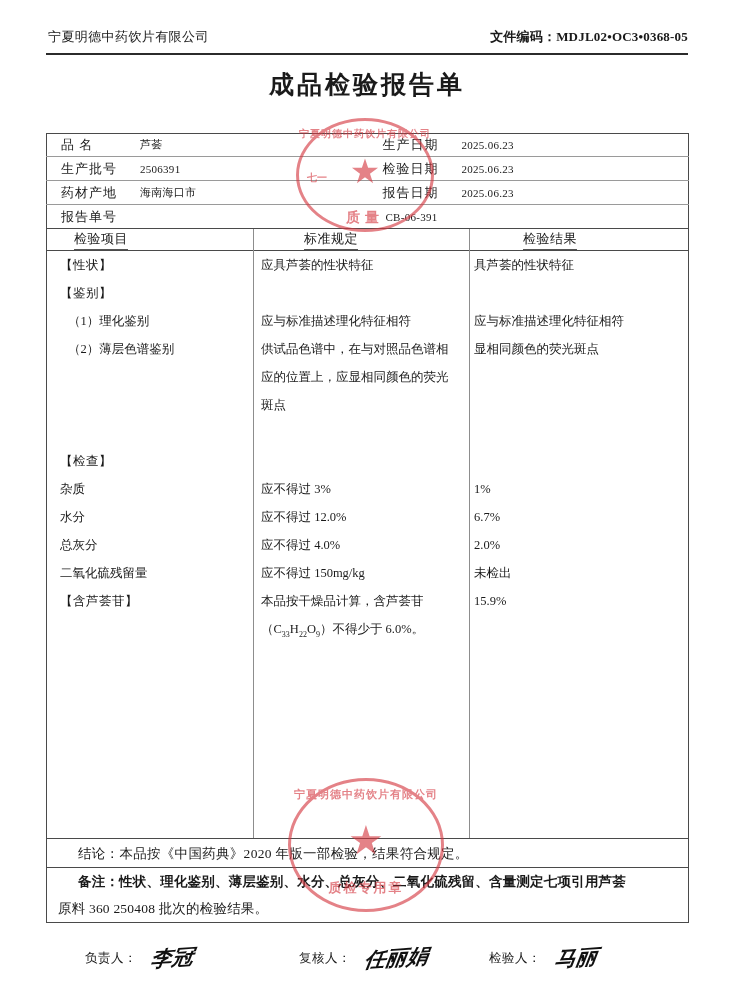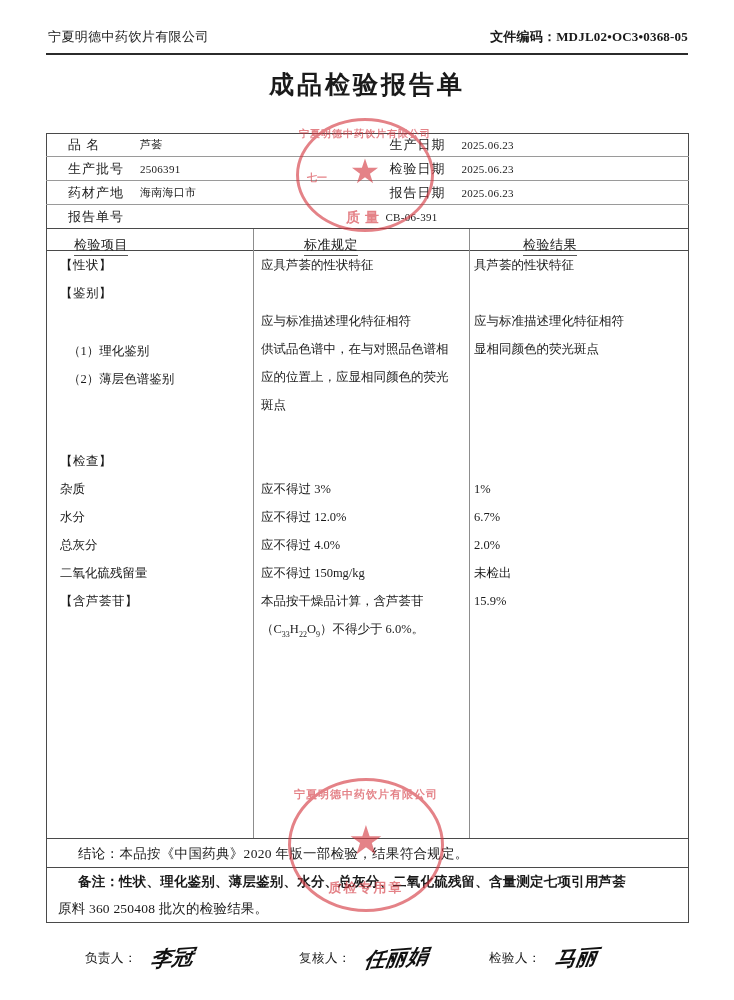--- a/index.html
+++ b/index.html
@@ -78,21 +78,21 @@
     display: flex;
     height: 24px;
     align-items: center;
     border-bottom: 1px solid #9a9a9a;
     box-sizing: border-box;
     font-size: 13px;
   }
   .info-row.last { border-bottom: 1px solid #4a4a4a; }
   .lbl {
     width: 88px;
-    padding-left: 22px;
+    padding-left: 15px;
     box-sizing: border-box;
     letter-spacing: 1px;
     white-space: nowrap;
   }
   .lbl.spread {
     display: flex;
     justify-content: space-between;
     padding-right: 16px;
   }
   .val {
@@ -113,21 +113,21 @@
     position: absolute;
     left: 46px;
     top: 229px;
     width: 643px;
     height: 22px;
     border-bottom: 1px solid #4a4a4a;
     box-sizing: border-box;
   }
   .colhead {
     position: absolute;
-    top: 7px;
+    top: 1px;
     font-size: 13px;
     border-bottom: 1px solid #555;
     padding-bottom: 1px;
     letter-spacing: .5px;
   }
   .ch1 { left: 28px; }
   .ch2 { left: 258px; }
   .ch3 { left: 477px; }
 
   
@@ -157,21 +157,21 @@
   .c1, .c2, .c3 {
     position: absolute;
     box-sizing: border-box;
     line-height: 28px;
     white-space: nowrap;
   }
   .c1 { left: 14px; width: 200px; }
   .c2 { left: 215px; width: 215px; }
   .c3 { left: 428px; width: 205px; }
   .bracket { letter-spacing: .5px; }
-  .indent { padding-left: 8px; margin-top: 30px; }
+  .indent { padding-left: 8px; }
   sub { font-size: 8px; }
 
   
   .conclusion {
     position: absolute;
     left: 46px;
     top: 838px;
     width: 643px;
     height: 30px;
     border-top: 1px solid #4a4a4a;

